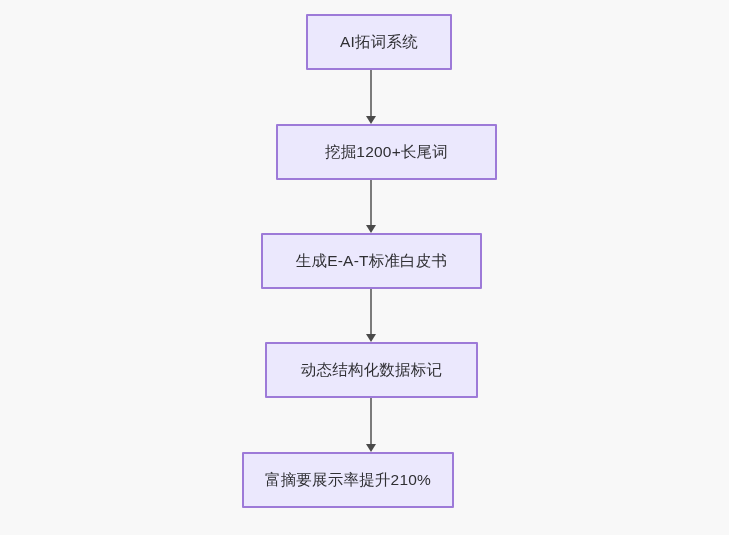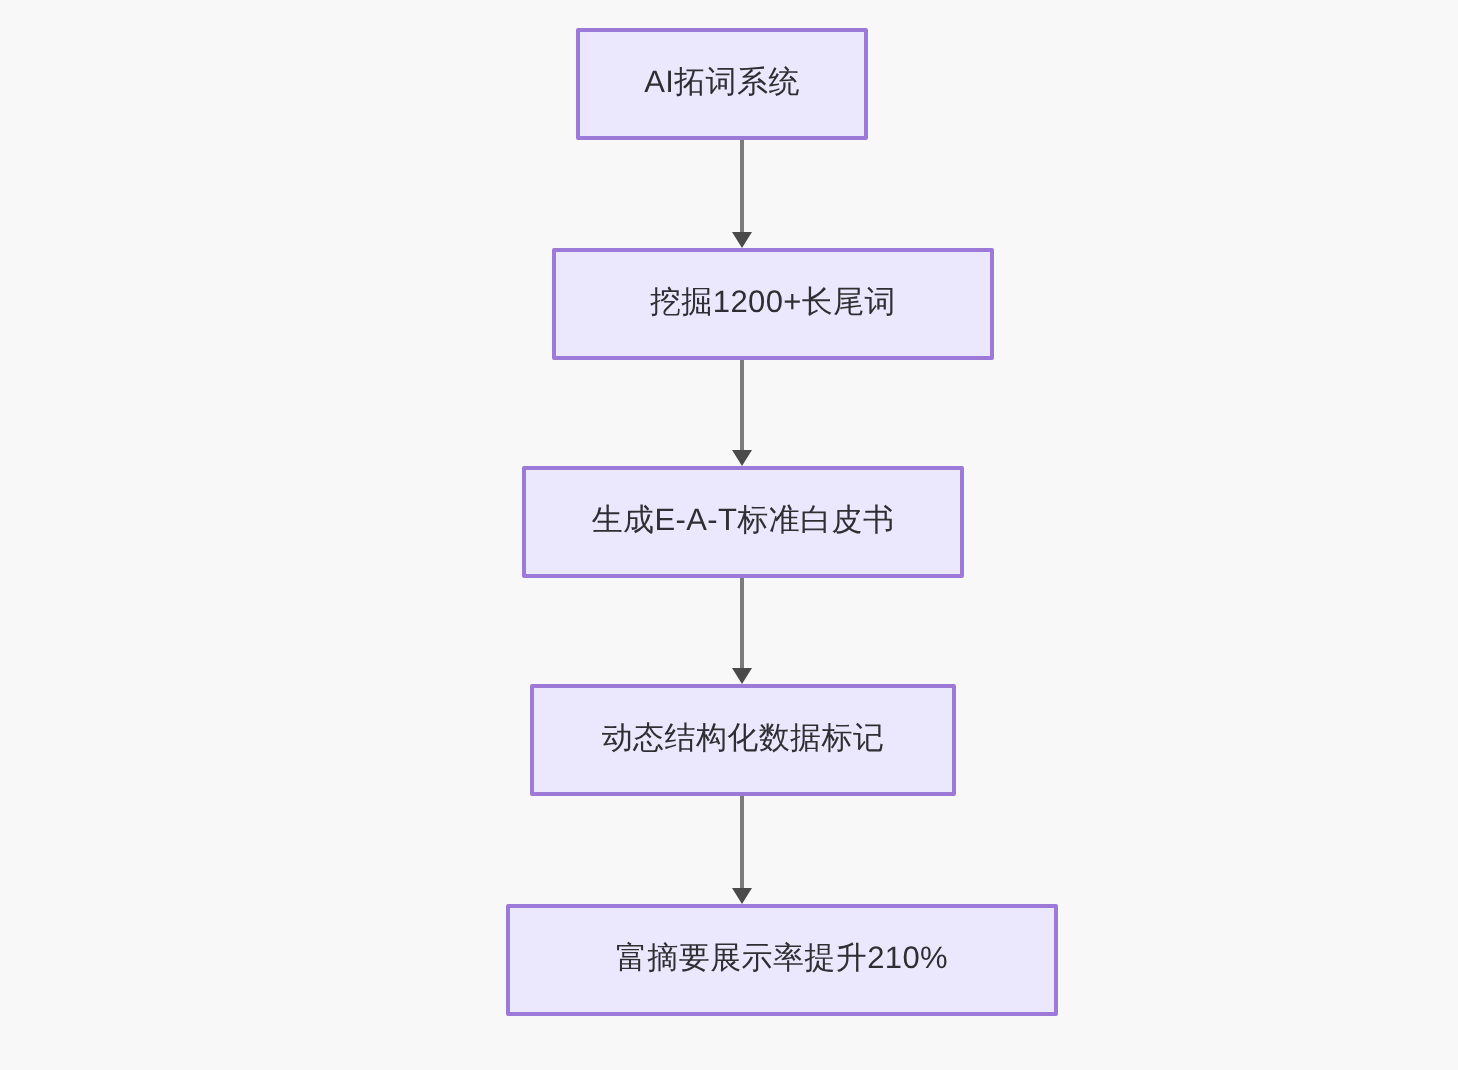--- a/index.html
+++ b/index.html
@@ -80,33 +80,33 @@
   <div class="edge" style="left:371px; top:289px; height:53px;">
     <div class="edge-line" style="height:46px;"></div>
     <div class="edge-arrow" style="top:45px;"></div>
   </div>
 
   <div class="edge" style="left:371px; top:398px; height:54px;">
     <div class="edge-line" style="height:47px;"></div>
     <div class="edge-arrow" style="top:46px;"></div>
   </div>
 
-  <div class="node" style="left:288px; top:14px; width:146px; height:56px;">
+  <div class="node" style="left:306px; top:14px; width:146px; height:56px;">
     <span class="node-label">AI拓词系统</span>
   </div>
 
   <div class="node" style="left:276px; top:124px; width:221px; height:56px;">
     <span class="node-label">挖掘1200+长尾词</span>
   </div>
 
   <div class="node" style="left:265px; top:342px; width:213px; height:56px;">
     <span class="node-label">动态结构化数据标记</span>
   </div>
 
   <div class="node" style="left:261px; top:233px; width:221px; height:56px;">
     <span class="node-label">生成E-A-T标准白皮书</span>
   </div>
 
-  <div class="node" style="left:253px; top:452px; width:276px; height:56px;">
+  <div class="node" style="left:242px; top:452px; width:212px; height:56px;">
     <span class="node-label">富摘要展示率提升210%</span>
   </div>
 
 </div>
 
 </body></html>

